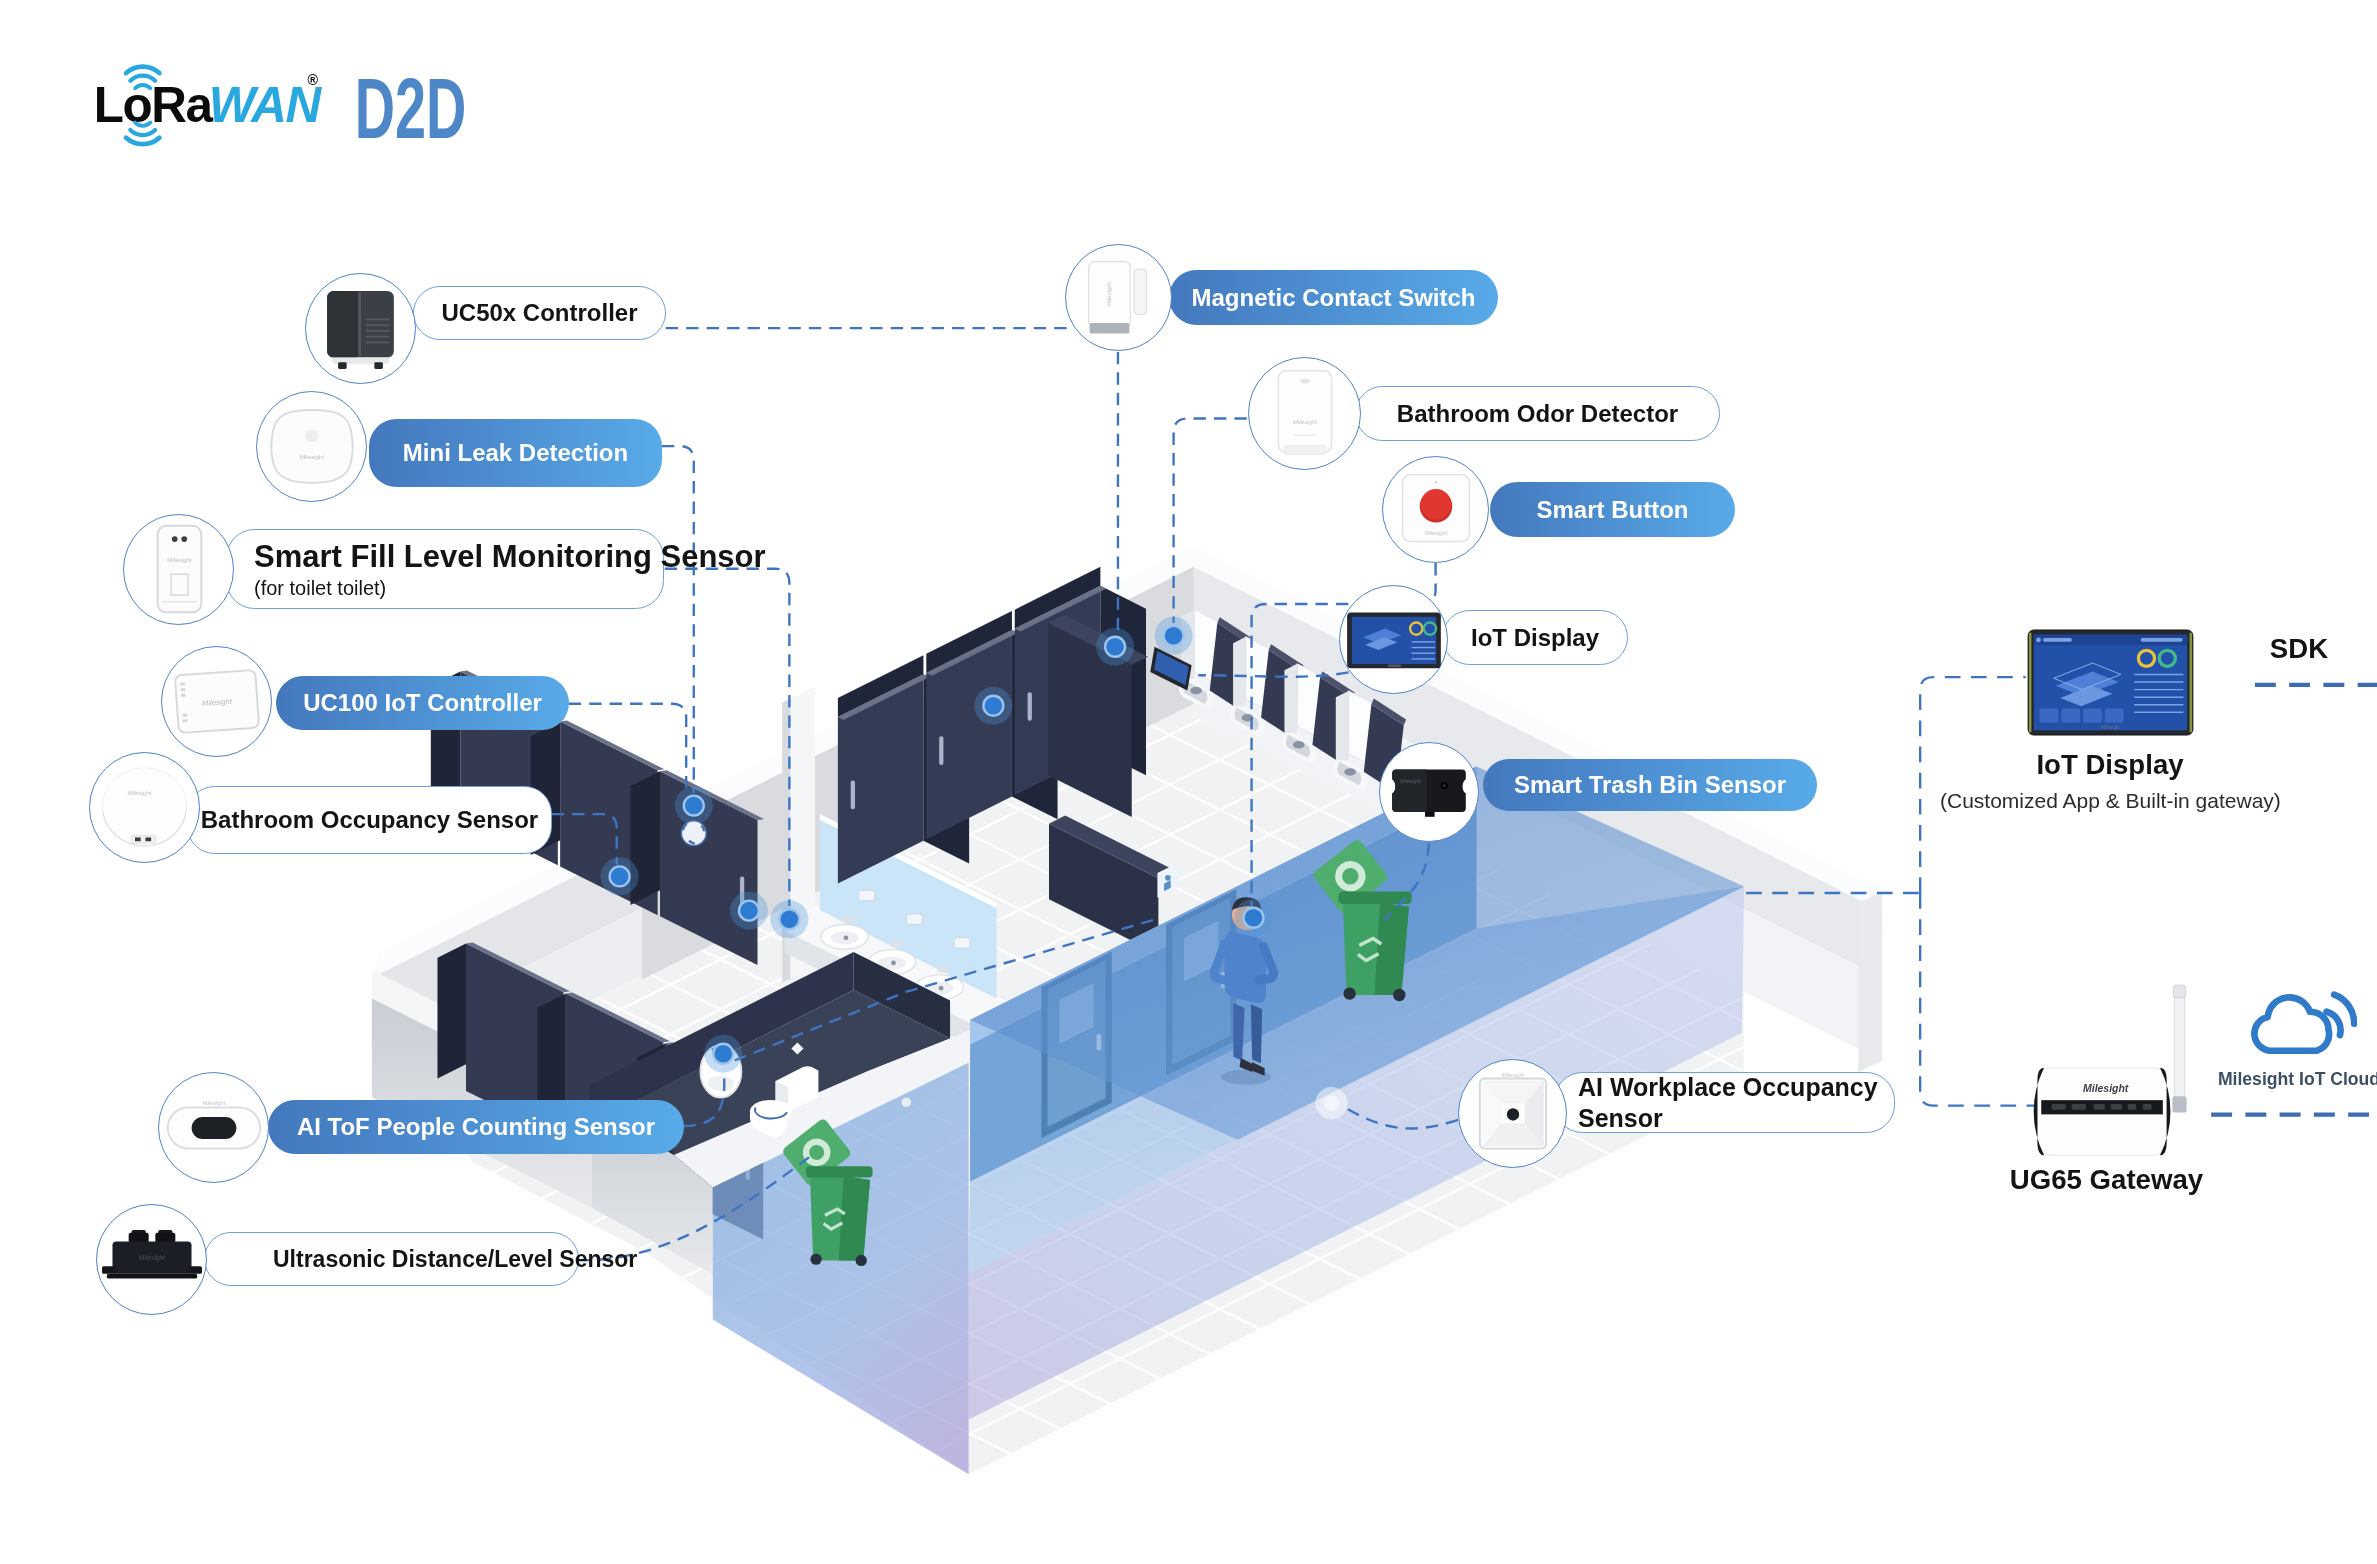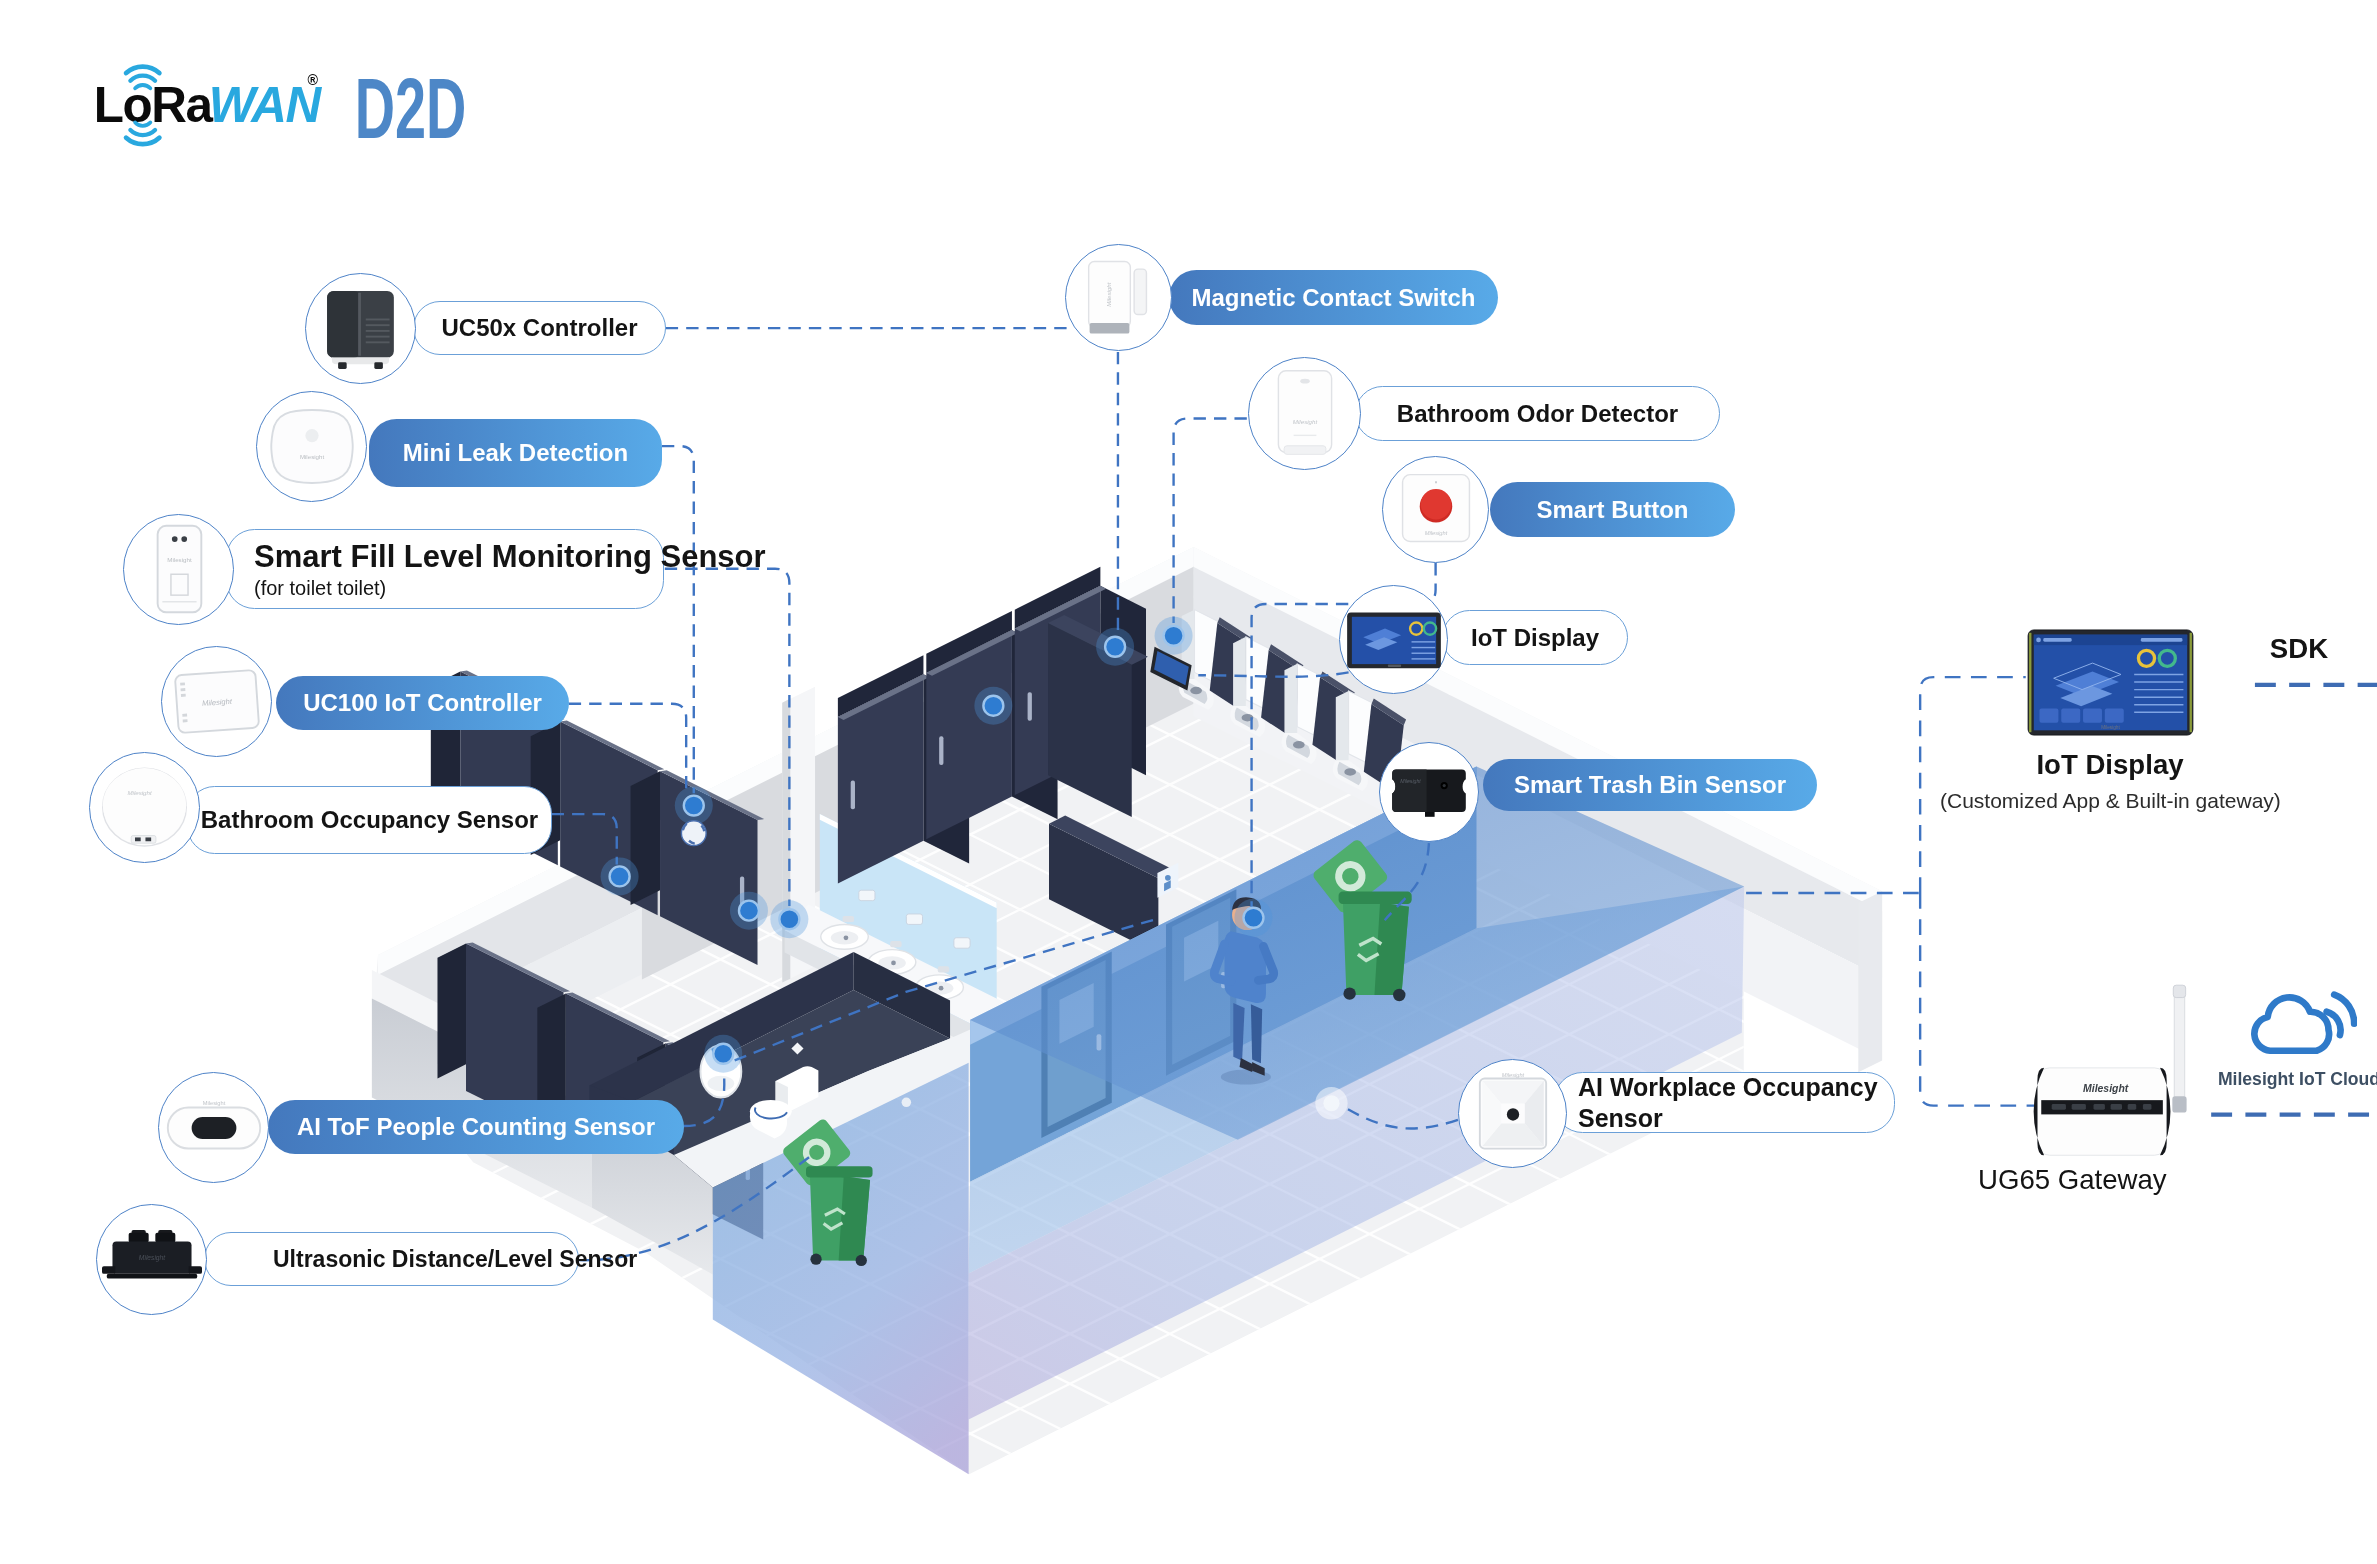--- a/index.html
+++ b/index.html
@@ -421,21 +421,21 @@
         <line x1="96" y1="82" x2="146" y2="82"></line>
 <line x1="96" y1="94" x2="146" y2="94"></line>
         <line x1="96" y1="106" x2="146" y2="106"></line>
 <line x1="96" y1="118" x2="146" y2="118"></line>
       </g>
 <path d="M25 150 h120 v6 q0 8 -10 8 h-100 q-10 0 -10 -8 z" fill="#e8e9ea"></path>
 <rect x="38" y="160" width="18" height="14" rx="3" fill="#26292d"></rect>
 <rect x="114" y="160" width="18" height="14" rx="3" fill="#26292d"></rect>
 </svg>
   </div>
-<div class="pillw" style="left:413px;top:301px;width:253px;height:54px;font-size:24px">UC50x Controller</div>
+<div class="pillw" style="left:413px;top:286px;width:253px;height:54px;font-size:24px">UC50x Controller</div>
 <div class="circ" style="left:256px;top:391px;width:111px;height:111px">
     <svg width="90" height="81" viewBox="0 0 190 170">
 <path d="M95 8 C140 8 172 14 178 55 C182 80 182 90 178 115 C172 152 140 162 95 162 C50 162 18 152 12 115 C8 90 8 80 12 55 C18 14 50 8 95 8 Z" fill="#fcfcfd" stroke="#d8dce1" stroke-width="4"></path>
 <circle cx="95" cy="62" r="14" fill="#eceef0"></circle>
 <text x="95" y="112" text-anchor="middle" font-size="13" fill="#b9bdc2" font-family="Liberation Sans">Milesight</text>
 </svg>
   </div>
 <div class="pillb" style="left:369px;top:419px;width:293px;height:68px;font-size:24px">Mini Leak Detection</div>
 <div class="circ" style="left:123px;top:514px;width:111px;height:111px">
     <svg width="62" height="95" viewBox="0 0 130 200">
@@ -622,21 +622,21 @@
         <rect x="52" y="252" width="30" height="12" rx="3"></rect>
         <rect x="94" y="252" width="30" height="12" rx="3"></rect>
         <rect x="140" y="252" width="24" height="12" rx="3"></rect>
         <rect x="176" y="252" width="24" height="12" rx="3"></rect>
         <rect x="212" y="252" width="18" height="12" rx="3"></rect>
         <rect x="244" y="252" width="18" height="12" rx="3"></rect>
       </g>
 <text x="118" y="226" font-size="22" font-style="italic" fill="#3c4147" font-family="Liberation Sans" font-weight="bold">Milesight</text>
 </g>
 </svg>
-<div class="txt" style="left:1978px;top:1164px;width:257px;font-size:27.6px;font-weight:normal">UG65 Gateway</div>
+<div class="txt" style="left:1978px;top:1164px;width:257px;text-align:center;font-size:27.6px;font-weight:bold">UG65 Gateway</div>
 <svg class="abs" style="left:2243px;top:983px" width="114" height="86" viewBox="0 0 240 180">
 <g fill="none" stroke="#2f7ac9" stroke-width="14" stroke-linecap="round" stroke-linejoin="round">
 <path d="M57 142 a36 36 0 0 1 -5 -71 a46 46 0 0 1 89 -11 a38 38 0 0 1 39 38 a36 36 0 0 1 -25 44 l-90 0 q-5 0 -8 0"></path>
 <path d="M176 60 a40 40 0 0 1 28 49"></path>
 <path d="M192 24 a64 64 0 0 1 42 61"></path>
 </g>
 </svg>
 <div class="txt" style="left:2197px;top:1069px;width:204px;text-align:center;font-size:17.6px;font-weight:bold;color:#3d4f63">Milesight IoT Cloud</div>
 
 <svg class="abs" style="left:85px;top:56px" width="238" height="95" viewBox="0 0 500 200">

